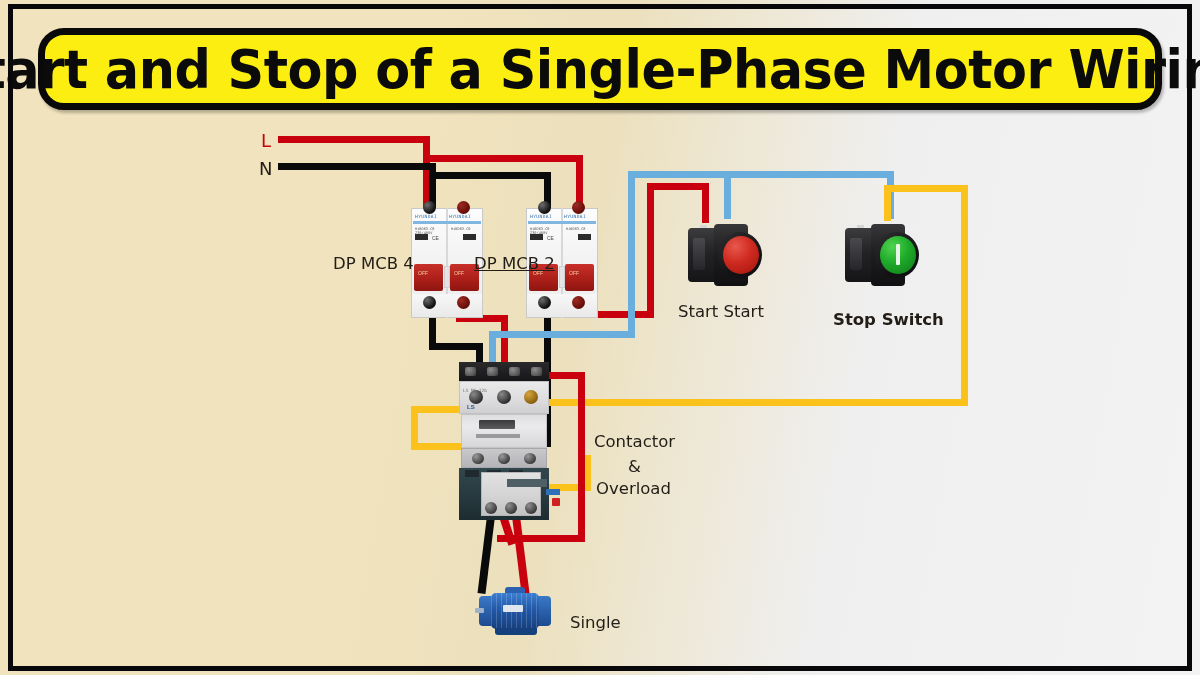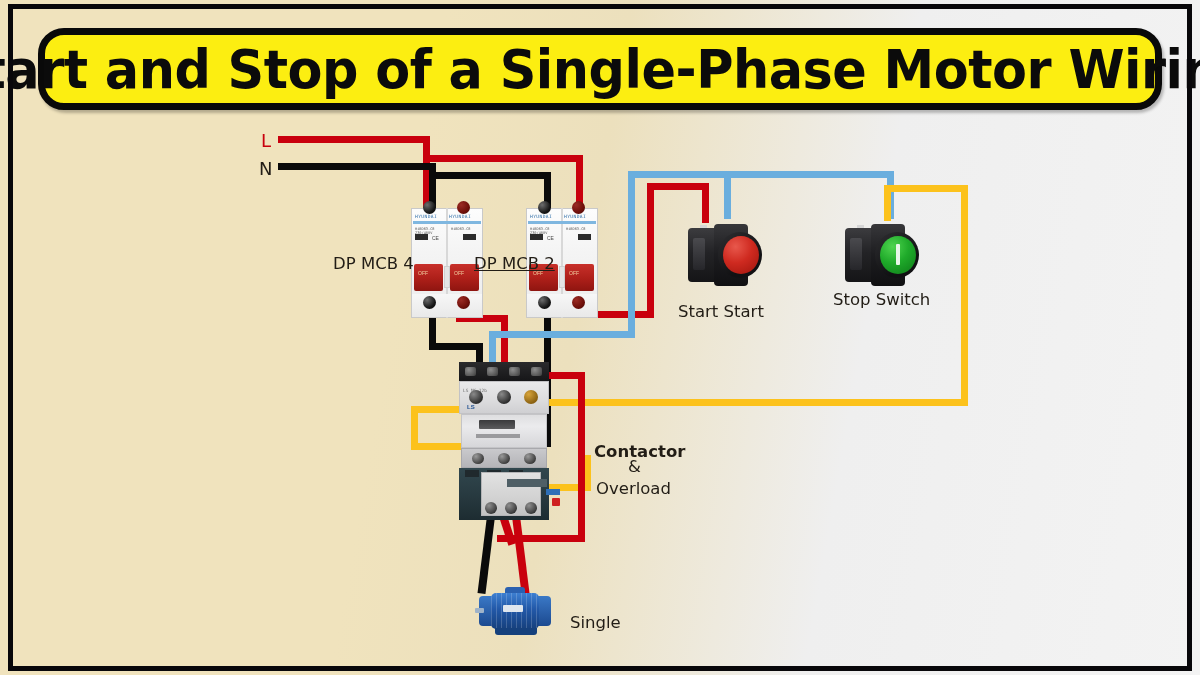--- a/index.html
+++ b/index.html
@@ -353,23 +353,23 @@
     <div class="shaft"></div>
     <div class="foot"></div>
   </div>
 
   <div class="lbl lbl-LN lbl-red" style="left:261px;top:127px;">L</div>
   <div class="lbl lbl-LN" style="left:259px;top:155px;">N</div>
 
   <div class="lbl" style="left:333px;top:251px;">DP MCB 4</div>
   <div class="lbl" style="left:474px;top:251px;text-decoration:underline;">DP MCB 2</div>
   <div class="lbl" style="left:678px;top:299px;">Start Start</div>
-  <div class="lbl" style="left:833px;top:287px;">Stop Switch</div>
-
-  <div class="lbl" style="left:594px;top:439px;font-weight:bold;">Contactor</div>
+  <div class="lbl" style="left:833px;top:307px;font-weight:bold;">Stop Switch</div>
+
+  <div class="lbl" style="left:594px;top:429px;">Contactor</div>
   <div class="lbl" style="left:628px;top:454px;">&amp;</div>
   <div class="lbl" style="left:596px;top:476px;">Overload</div>
 
   <div class="lbl" style="left:570px;top:610px;">Single</div>
 
   <div id="title-banner">
     <div id="title-text">Start and Stop of a Single-Phase Motor Wiring</div>
   </div>
 
   <div id="frame"></div>

